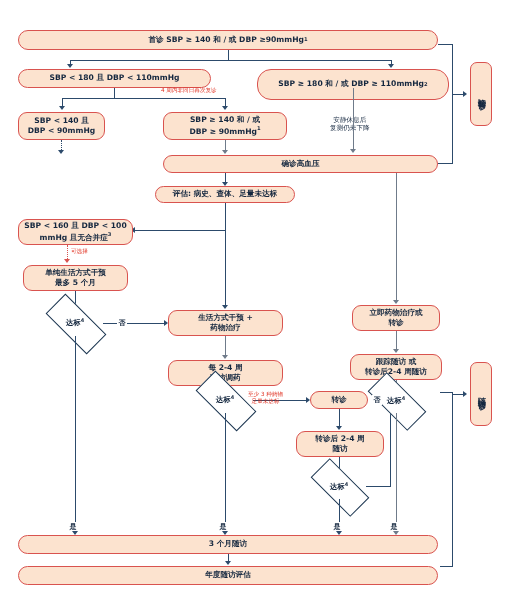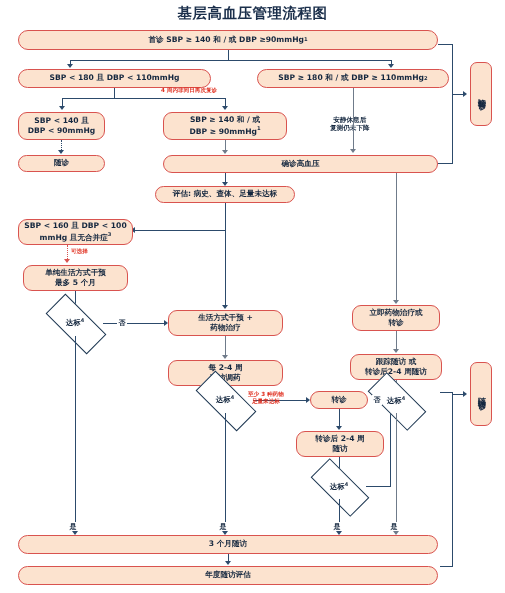--- a/index.html
+++ b/index.html
@@ -81,48 +81,47 @@
   .arw.left{border-top:3.3px solid transparent;border-bottom:3.3px solid transparent;border-right:4.6px solid #2c4a6b;}
   .arw.down.grey{border-top-color:#6f7b8a;}
   .arw.down.redd{border-top-color:#d9534f;}
 
   
   .elabel{
     position:absolute;font-size:7px;font-weight:bold;color:#14273f;
     background:#ffffff;padding:0 1.5px;white-space:nowrap;
   }
   .rlabel{
-    position:absolute;font-size:5.6px;font-weight:bold;color:#e03020;
+    position:absolute;font-size:5.6px;font-weight:normal;color:#e03020;
     line-height:1.25;white-space:nowrap;text-align:center;
   }
 </style>
 </head>
 <body>
 
 <div id="chart">
 
-  <div class="title">基层高血压管理流程图</div>
 
   <div class="box stadium" style="left:18px;top:30px;width:420px;height:20px;">
     <span>首诊 SBP ≥ 140 和 / 或 DBP ≥90mmHg</span>
       <span class="sup">1</span>
   </div>
 
   <div class="ln v" style="left:228px;top:50px;height:10px;"></div>
   <div class="ln h" style="left:70px;top:60px;width:322px;"></div>
   <div class="ln v" style="left:70px;top:60px;height:6px;"></div>
   <div class="arw down" style="left:66.7px;top:64px;"></div>
   <div class="ln v" style="left:391px;top:60px;height:6px;"></div>
   <div class="arw down" style="left:387.7px;top:64px;"></div>
 
   <div class="box stadium" style="left:18px;top:69px;width:193px;height:19px;">
     <span>SBP &lt; 180 且 DBP &lt; 110mmHg</span>
   </div>
 
-  <div class="box stadium" style="left:257px;top:69px;width:192px;height:19px;">
+  <div class="box stadium" style="left:257px;top:69px;width:192px;height:31px;">
     <span>SBP ≥ 180 和 / 或 DBP ≥ 110mmHg</span>
       <span class="sup">2</span>
   </div>
 
   <div class="rlabel" style="left:161px;top:87px;">
     <span>4 周内非同日再次复诊</span>
   </div>
   <div class="ln v" style="left:114px;top:88px;height:10px;"></div>
   <div class="ln h" style="left:62px;top:98px;width:163px;"></div>
   <div class="ln v" style="left:62px;top:98px;height:10px;"></div>
@@ -141,23 +140,20 @@
   </div>
 
   <div class="rlabel" style="left:330px;top:116px;color:#14273f;font-size:6.6px;">
     <span>安静休息后</span><br>
     <span>复测仍未下降</span>
   </div>
 
   <div class="ln dotv" style="left:61px;top:140px;height:12px;border-left-color:#2c4a6b;"></div>
   <div class="arw down" style="left:58.2px;top:150px;"></div>
 
-  <div class="box stadium" style="left:18px;top:155px;width:87px;height:17px;">
-    <span>随诊</span>
-  </div>
 
   <div class="ln v grey" style="left:225px;top:140px;height:11px;"></div>
   <div class="arw down grey" style="left:221.7px;top:150px;"></div>
 
   <div class="ln v grey" style="left:353px;top:88px;height:62px;"></div>
   <div class="arw down grey" style="left:349.7px;top:149px;"></div>
 
   <div class="box stadium" style="left:163px;top:155px;width:275px;height:18px;">
     <span>确诊高血压</span>
   </div>

